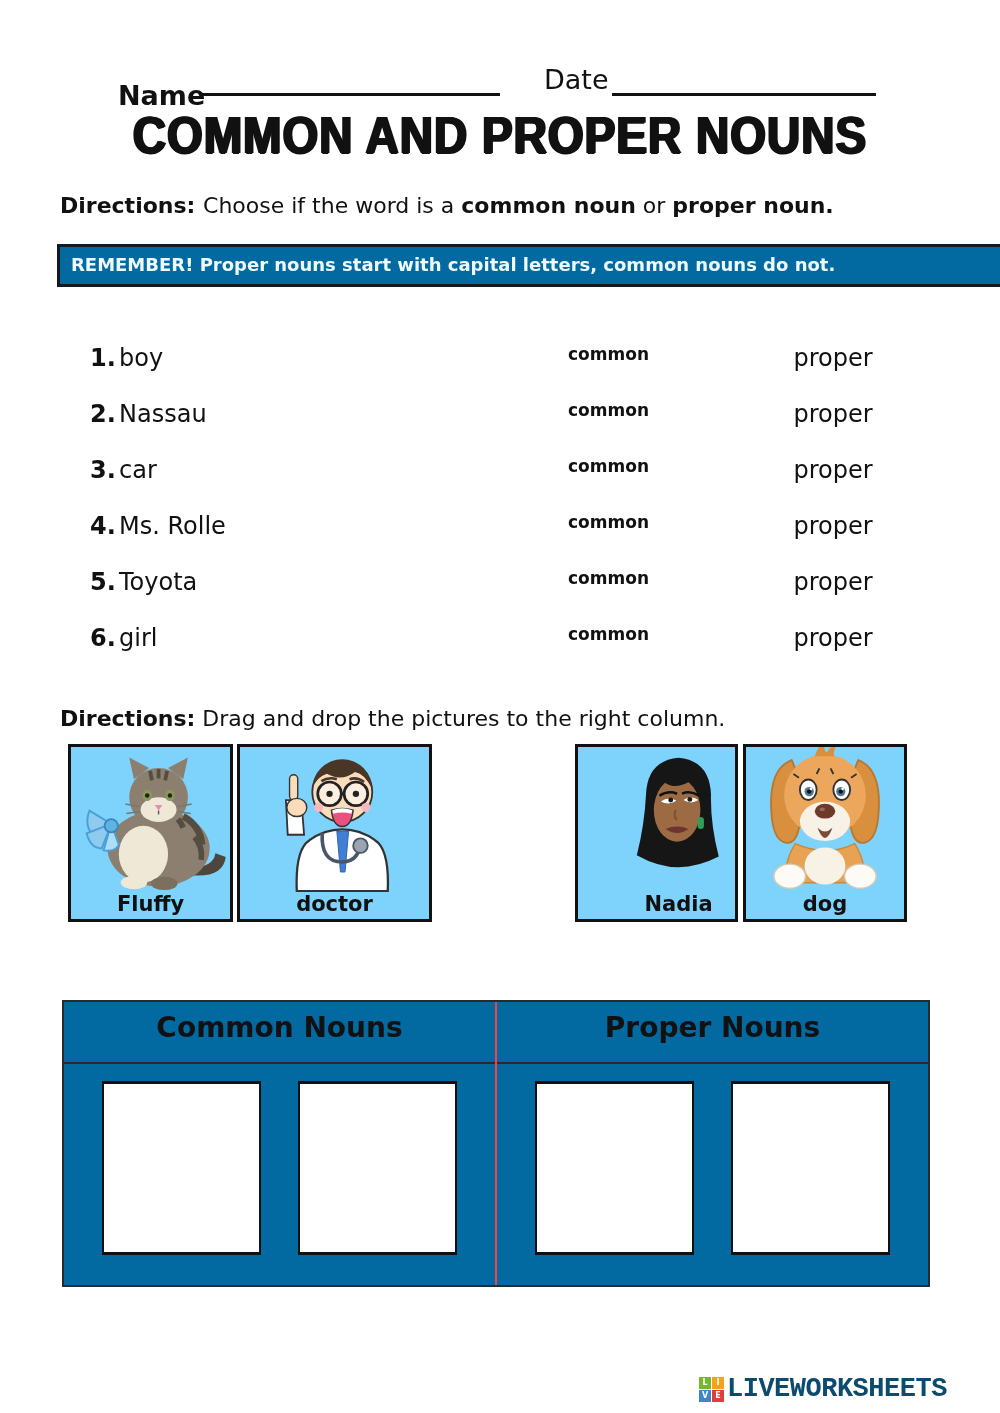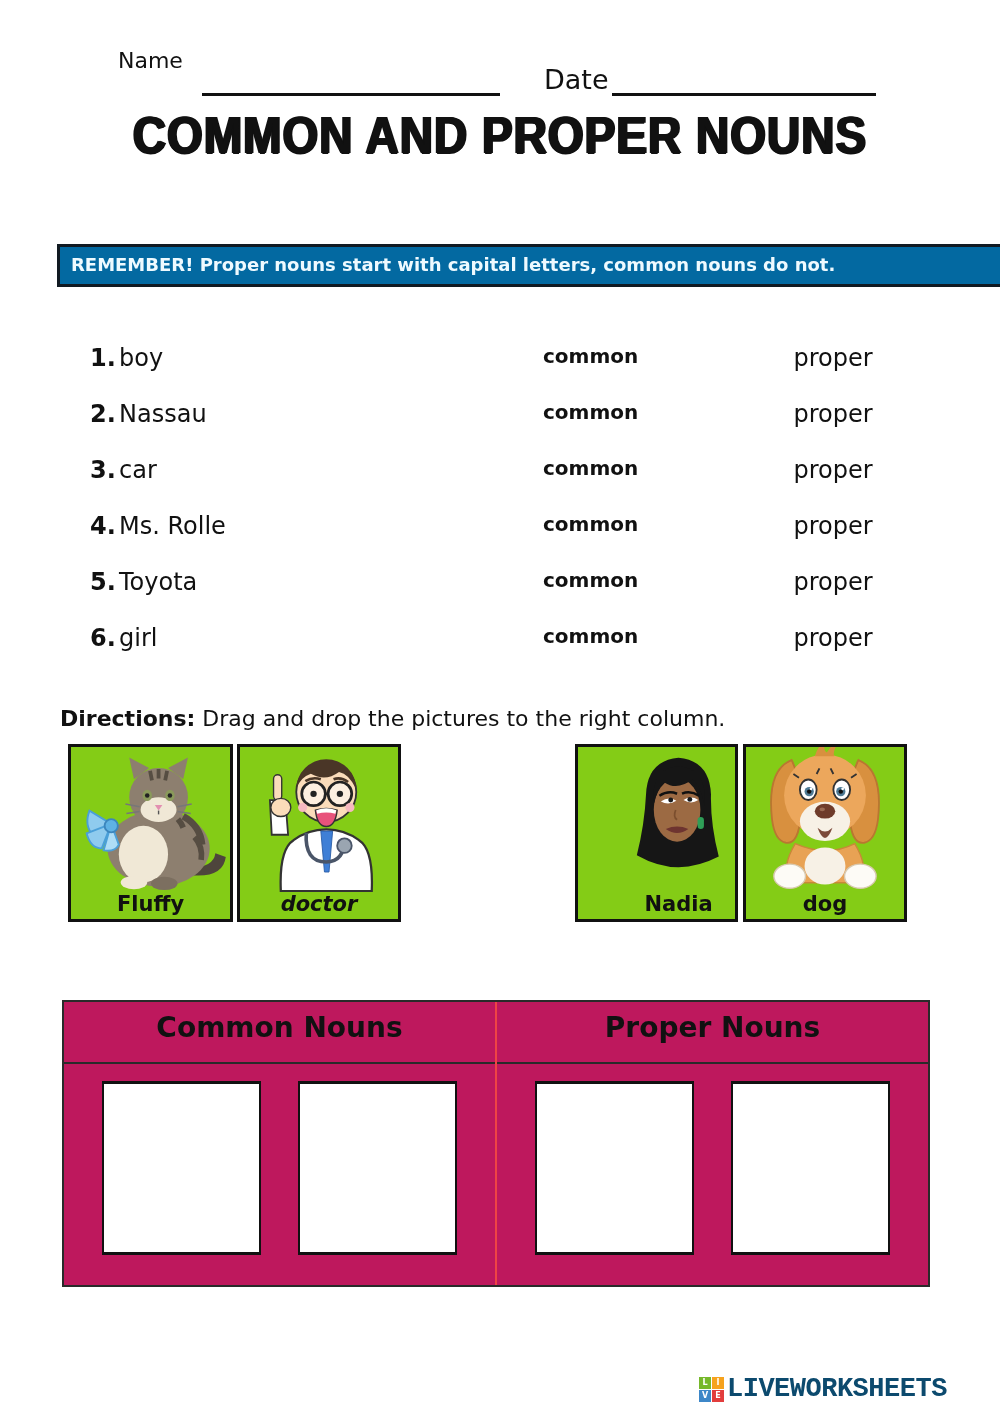--- a/index.html
+++ b/index.html
@@ -3,21 +3,21 @@
 <meta charset="utf-8">
 <style>
   * { margin:0; padding:0; box-sizing:border-box; }
   body { background:#fff; }
   .page {
     position:relative; width:1000px; height:1413px; background:#fff;
     font-family:"DejaVu Sans", sans-serif; color:#111; overflow:hidden;
   }
 
   
-  .name-label { position:absolute; left:118px; top:48px; font-size:22px; font-weight:normal; }
+  .name-label { position:absolute; left:118px; top:80px; font-size:27px; font-weight:bold; }
   .name-line  { position:absolute; left:202px; top:64px; width:298px; height:32px; border-bottom:3px solid #111; }
   .date-label { position:absolute; left:544px; top:64px; font-size:27px; font-weight:normal; }
   .date-line  { position:absolute; left:612px; top:64px; width:264px; height:32px; border-bottom:3px solid #111; }
 
   
   .title {
     position:absolute; left:0; top:108px; width:100%; text-align:center;
     font-size:46px; font-weight:bold; letter-spacing:1px;
     text-shadow:1.3px 0 #111, -1.3px 0 #111, 0 1px #111;
     transform:scaleY(1.12); font-family:"Liberation Sans", sans-serif;
@@ -34,39 +34,39 @@
     background:#0369a1; border:3px solid #111a22; color:#eefaff;
     font-size:18px; font-weight:bold; line-height:36px; padding-left:11px;
     white-space:nowrap;
   }
 
   
   .questions { position:absolute; left:0; top:344px; width:1000px; height:330px; }
   .q-row { position:absolute; left:0; width:100%; height:42px; }
   .q-num  { position:absolute; left:90px;  font-size:24px; font-weight:bold; }
   .q-word { position:absolute; left:119px; font-size:24px; }
-  .q-common { position:absolute; left:543px; width:106px; text-align:left; font-size:20px; font-weight:bold; cursor:pointer; }
+  .q-common { position:absolute; left:543px; width:106px; text-align:right; font-size:17px; font-weight:bold; cursor:pointer; }
   .q-proper { position:absolute; left:783px; width:100px; text-align:center; font-size:24px; font-weight:normal; cursor:pointer; }
 
   
   .card {
-    position:absolute; top:744px; height:178px; background:#84cc16;
+    position:absolute; top:744px; height:178px; background:#7dd3fc;
     border:3px solid #111; display:flex; flex-direction:column; cursor:grab;
   }
   .card-0 { left:68px;  width:165px; }
-  .card-1 { left:237px; width:164px;font-style:italic; }
+  .card-1 { left:237px; width:195px; }
   .card-2 { left:575px; width:163px;padding-left:44px; }
   .card-3 { left:743px; width:164px; }
   .card-img { flex:1; display:flex; align-items:flex-end; justify-content:center; overflow:hidden; }
   .card-label { text-align:center; font-weight:bold; font-size:21px; padding:0 0 3px; line-height:24px; }
 
   
   .drop-table {
     position:absolute; left:62px; top:1000px; width:868px; height:287px;
-    border:2px solid #2a2a2a; display:flex; background:#be185d;
+    border:2px solid #2a2a2a; display:flex; background:#0369a1;
   }
   .dt-col { flex:1; display:flex; flex-direction:column; }
   .dt-col-right { border-left:2px solid #ef4444; }
   .dt-header {
     height:62px; border-bottom:2px solid #2a2a2a; text-align:center;
     font-weight:bold; font-size:28px; padding-top:9px;
   }
   .dt-body { flex:1; display:flex; justify-content:space-evenly; align-items:flex-start; padding-top:17px; }
   .drop-slot {
     width:159px; height:174px; background:#fff;
@@ -86,20 +86,21 @@
 
 <div class="page">
 
   <span class="name-label">Name</span>
   <div class="name-line"></div>
   <span class="date-label">Date</span>
   <div class="date-line"></div>
 
   <div class="title">COMMON AND PROPER NOUNS</div>
 
+  <div class="directions1"><span class="dir-bold">Directions</span><span class="dir-bold">: </span><span>Choose if the word is a </span><span class="dir-bold">common noun</span><span> or </span><span class="dir-bold">proper noun</span><span class="dir-bold">.</span></div>
 
   <div class="banner">REMEMBER! Proper nouns start with capital letters, common nouns do not.</div>
 
   <div class="questions">
     <div class="q-row" style="top:0">
       <span class="q-num">1.</span>
       <span class="q-word">boy</span>
       <span class="q-common">common</span>
       <span class="q-proper">proper</span>
     </div>

